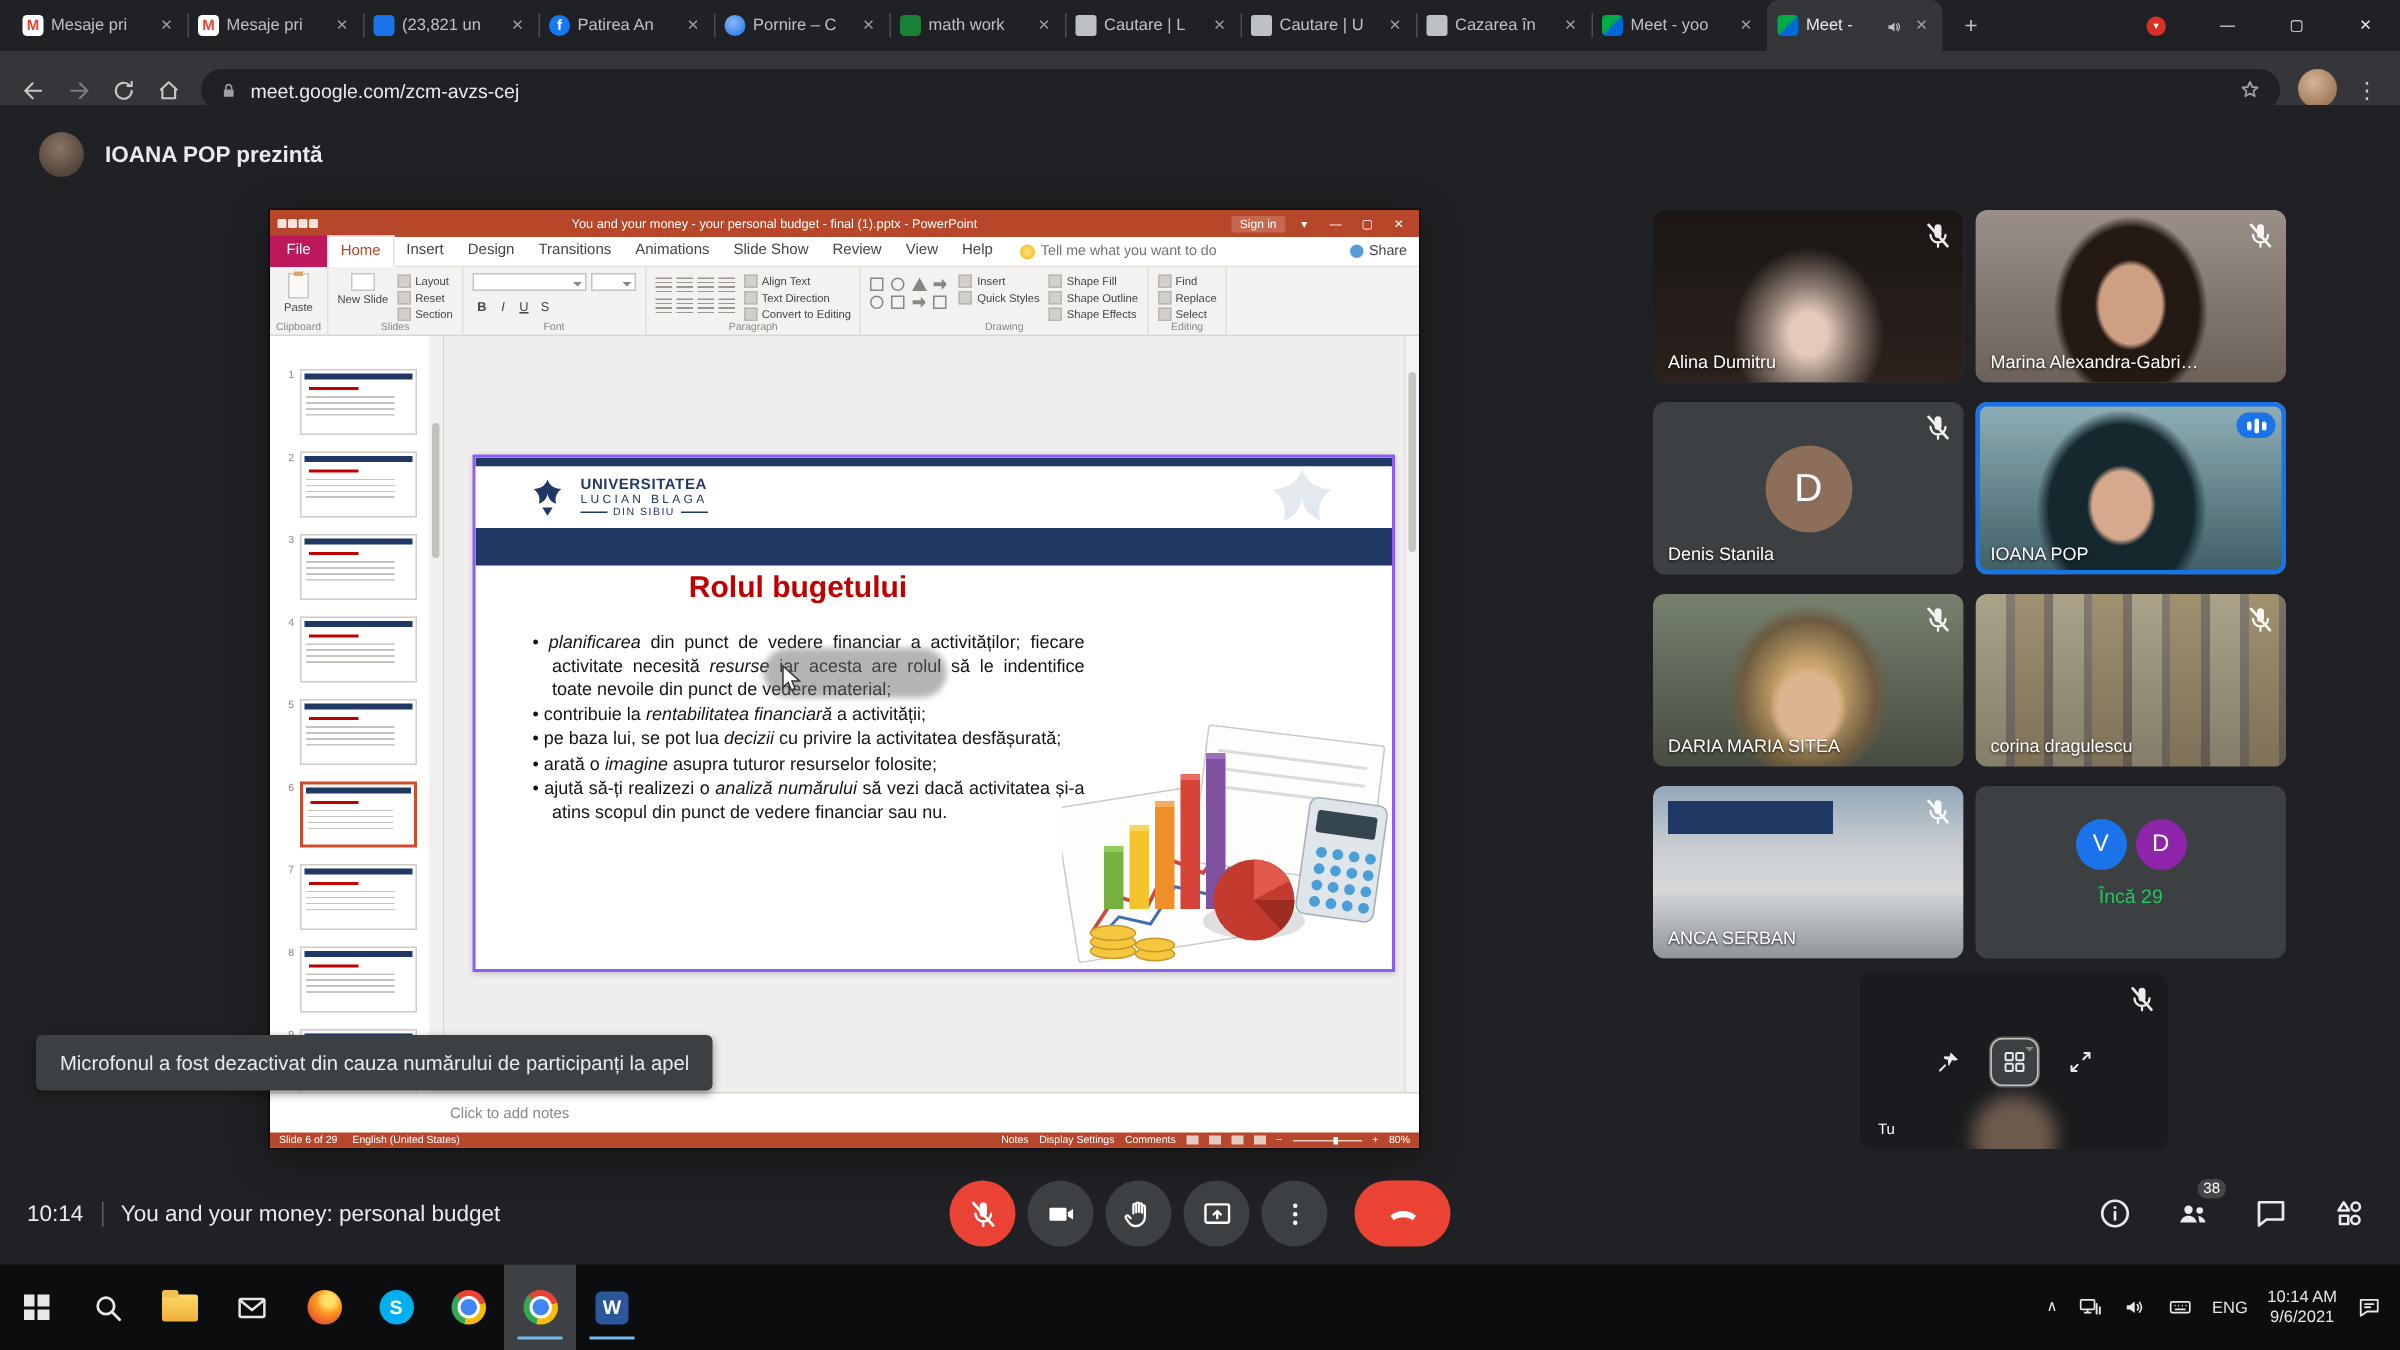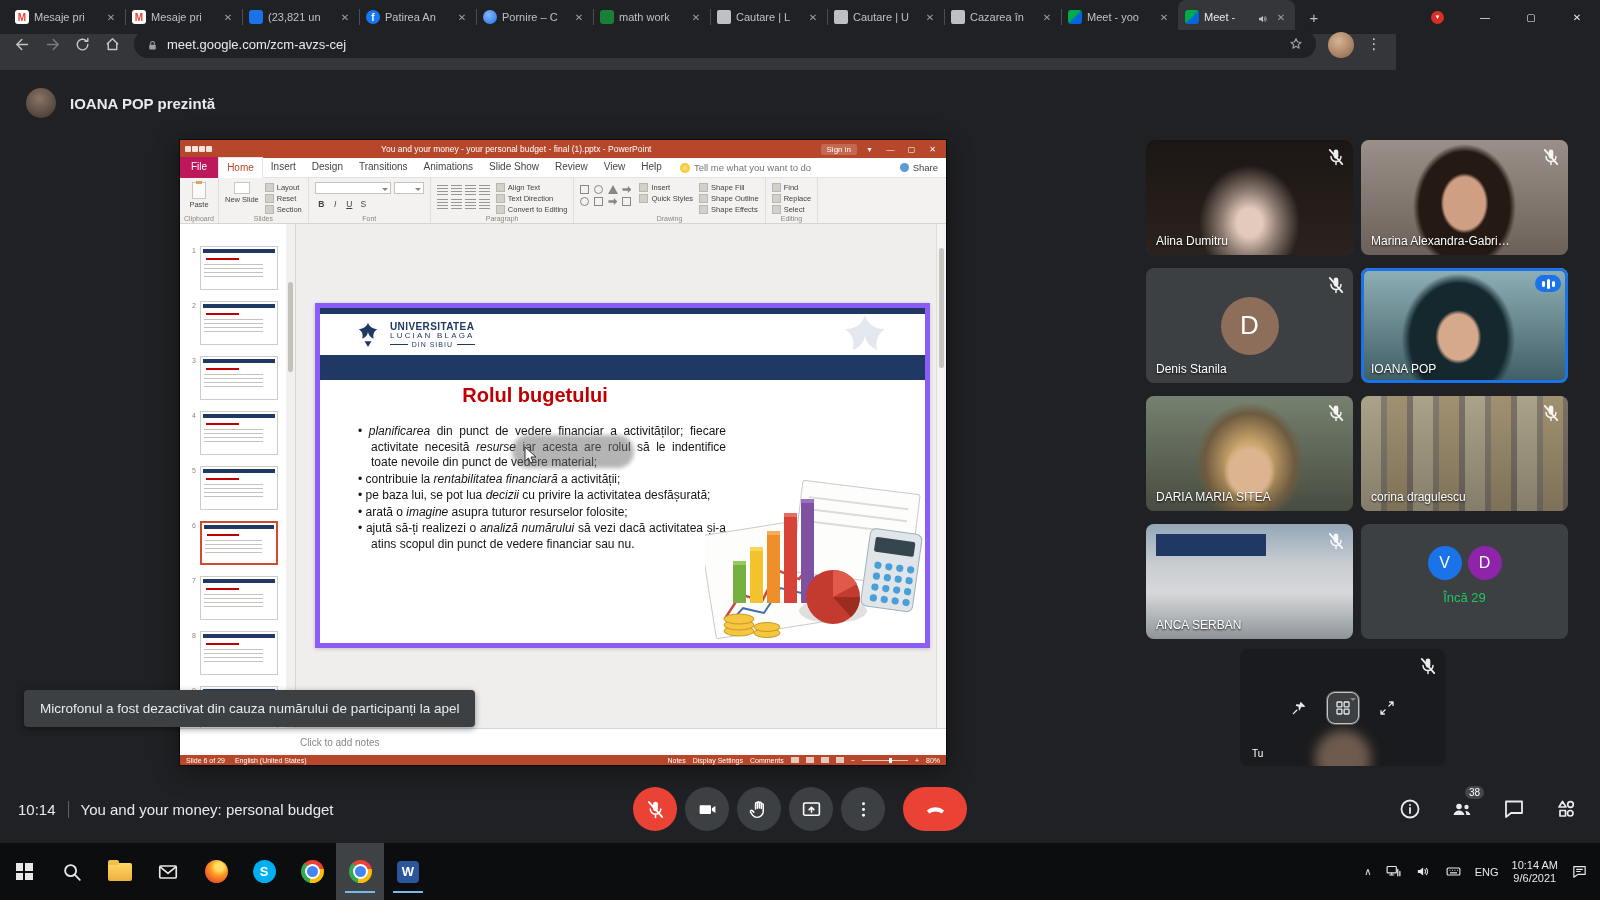--- a/index.html
+++ b/index.html
@@ -24,21 +24,21 @@
 .ti-chrome-blue{background:radial-gradient(circle at 40% 35%,#8ab4f8,#1a73e8);border-radius:50%}
 .ti-green-doc{background:#188038;border-radius:3px}
 .ti-gray-doc{background:#bdc1c6;border-radius:2px}
 .ti-meet{background:linear-gradient(135deg,#00ac47 0 45%,#0066da 55% 100%);border-radius:3px}
 .newtab{width:26px;height:26px;margin:0 0 4px 6px;display:flex;align-items:center;justify-content:center;color:#bdc1c6;font-size:15px;border-radius:50%}
 .winctl{margin-left:auto;display:flex;align-items:center;height:34px}
 .updot{width:13px;height:13px;border-radius:50%;background:#d93025;color:#fff;font-size:7px;display:flex;align-items:center;justify-content:center;margin-right:18px}
 .wbtn{width:46px;height:34px;display:flex;align-items:center;justify-content:center;color:#e8eaed;font-size:10px}
 
 
-.navbar{position:absolute;top:34px;left:0;width:1396px;height:36px;background:#35363a;display:flex;align-items:flex-end;padding:12px 8px;gap:2px}
+.navbar{position:absolute;top:34px;left:0;width:1600px;height:36px;background:#35363a;display:flex;align-items:flex-start;padding:12px 8px;gap:2px}
 .nbtn{width:28px;height:28px;border-radius:50%;display:flex;align-items:center;justify-content:center;color:#c4c7c5}
 .nbtn svg{width:17px;height:17px}
 .nbtn.dim{color:#797c80}
 .kebab{font-size:15px;letter-spacing:0}
 .urlbar{flex:1;height:28px;background:#202124;border-radius:14px;display:flex;align-items:center;padding:0 12px;gap:8px;margin:0 6px}
 .lock{color:#9aa0a6;width:13px;height:13px;flex:0 0 13px}
 .lock svg{width:13px;height:13px}
 .urltext{flex:1;font-size:13px;color:#e8eaed}
 .urlstar{color:#9aa0a6;width:16px;height:16px;flex:0 0 16px}
 .urlstar svg{width:16px;height:16px}
@@ -100,21 +100,21 @@
 .thumbrow{display:flex;gap:4px;margin:0 6px 11px 4px}
 .tnum{width:12px;text-align:right;font-size:7px;color:#8a8681;padding-top:1px}
 .tbox{width:78px;height:44px;background:#fff;border:1px solid #cfccc8;position:relative;display:block}
 .thumbrow.current .tbox{border:2px solid #d04a2c}
 .tmini{position:absolute;inset:2px;background-image:linear-gradient(#1f3864,#1f3864),linear-gradient(#c00000,#c00000),repeating-linear-gradient(#c6c2bd 0 1px,transparent 1px 4px);background-size:100% 4px,46% 2px,82% 13px;background-position:0 0,8% 9px,8% 15px;background-repeat:no-repeat}
 .tscroll{position:absolute;right:0;top:0;bottom:0;width:9px;background:#f2f0ee}
 .tscroll::before{content:"";position:absolute;left:2px;right:2px;top:58px;height:90px;border-radius:3px;background:#c4c1bd}
 .editor{flex:1;position:relative;background:#f0eeec}
 .escroll{position:absolute;right:0;top:0;bottom:0;width:10px;background:#f5f3f1;border-left:1px solid #e0ddda}
 .escroll::before{content:"";position:absolute;left:2px;right:2px;top:24px;height:120px;background:#c8c5c1;border-radius:3px}
-.slide{position:absolute;left:19px;top:79px;width:615px;height:345px;background:#fff;border:5px solid #8b5cf6;box-shadow:0 1px 4px rgba(0,0,0,.18);overflow:hidden}
+.slide{position:absolute;left:19px;top:79px;width:615px;height:345px;background:#fff;border:2px solid #8b5cf6;box-shadow:0 1px 4px rgba(0,0,0,.18);overflow:hidden}
 .sl-topline{position:absolute;top:0;left:0;right:0;height:6px;background:#1f3864}
 .sl-white{position:absolute;top:6px;left:0;right:0;height:41px;background:#fff;display:flex;align-items:center;padding-left:33px}
 .sl-navy{position:absolute;top:47px;left:0;right:0;height:25px;background:#1f3864}
 .logo{display:flex;align-items:center;gap:7px}
 .logo svg{width:30px;height:30px}
 .logo-text{color:#1f3864;line-height:1.12}
 .lt1{font-size:10px;font-weight:700;letter-spacing:.4px}
 .lt2{font-size:8px;letter-spacing:2.2px}
 .lt3{font-size:7px;letter-spacing:1px;display:flex;align-items:center;gap:4px}
 .lt3::before,.lt3::after{content:"";height:1px;background:#1f3864;flex:1}
@@ -131,21 +131,21 @@
 .pstatus{position:absolute;left:0;right:0;bottom:0;height:10px;background:#b7472a;color:#fff;display:flex;align-items:center;font-size:7px;padding:0 6px;gap:10px}
 .sright{margin-left:auto;display:flex;align-items:center;gap:7px}
 .viewico{width:8px;height:6px;background:#e6c9bf;display:inline-block}
 .zoombar{width:46px;height:1px;background:rgba(255,255,255,.7);position:relative;display:inline-block}
 .zoombar::after{content:"";position:absolute;left:60%;top:-2px;width:3px;height:5px;background:#fff}
 
 
 .toast{position:absolute;left:24px;top:620px;background:#3c4043;color:#e8eaed;font-size:13.5px;padding:11px 16px;border-radius:4px;box-shadow:0 2px 6px rgba(0,0,0,.4);z-index:10}
 
 
-.pgrid{position:absolute;left:1146px;top:70px;display:grid;grid-template-columns:207px 207px;grid-auto-rows:115px;gap:13px 8px}
+.pgrid{position:absolute;left:1102px;top:70px;display:grid;grid-template-columns:207px 207px;grid-auto-rows:115px;gap:13px 8px}
 .tile{position:relative;border-radius:8px;background:#3c4043;overflow:hidden}
 .tile.speaking::after{content:"";position:absolute;inset:0;border:3px solid #1a73e8;border-radius:8px;pointer-events:none}
 .photo{position:absolute;inset:0;display:block}
 .ph-alina{background:radial-gradient(70px 80px at 50% 72%,#e3cabb 0 18%,rgba(227,202,187,.55) 40%,rgba(40,30,24,0) 72%),linear-gradient(#1b1614,#2b221d)}
 .ph-marina{background:radial-gradient(46px 58px at 50% 55%,#cf9f84 0 45%,rgba(0,0,0,0) 52%),radial-gradient(78px 95px at 50% 58%,#241a13 0 58%,rgba(36,26,19,0) 66%),linear-gradient(#9b9089,#6b6159)}
 .ph-ioana{background:radial-gradient(46px 54px at 47% 60%,#d7a98c 0 42%,rgba(0,0,0,0) 50%),radial-gradient(86px 100px at 47% 62%,#14282e 0 56%,rgba(20,40,46,0) 66%),linear-gradient(#8fb0b6,#3f5d64)}
 .ph-daria{background:radial-gradient(50px 56px at 50% 66%,#dcb48f 0 40%,rgba(0,0,0,0) 52%),radial-gradient(80px 88px at 50% 58%,#caa56b 0 24%,#6d5b3f 56%,rgba(0,0,0,0) 68%),linear-gradient(#76816f,#474c40)}
 .ph-corina{background:linear-gradient(rgba(30,25,20,.25),rgba(30,25,20,.45)),repeating-linear-gradient(90deg,#d9d0b0 0 20px,#a39b8d 20px 26px,#cbb98f 26px 46px,#998f83 46px 52px)}
 .ph-anca{background-image:linear-gradient(#1f3864,#1f3864),linear-gradient(180deg,#93a7b8 0%,#c9cdd1 35%,#d6d8da 60%,#8e9499 100%);background-size:110px 22px,100% 100%;background-position:10px 10px,0 0;background-repeat:no-repeat}
 .pname{position:absolute;left:10px;bottom:7px;font-size:12px;color:#fff;text-shadow:0 1px 2px rgba(0,0,0,.9);z-index:3;white-space:nowrap}

